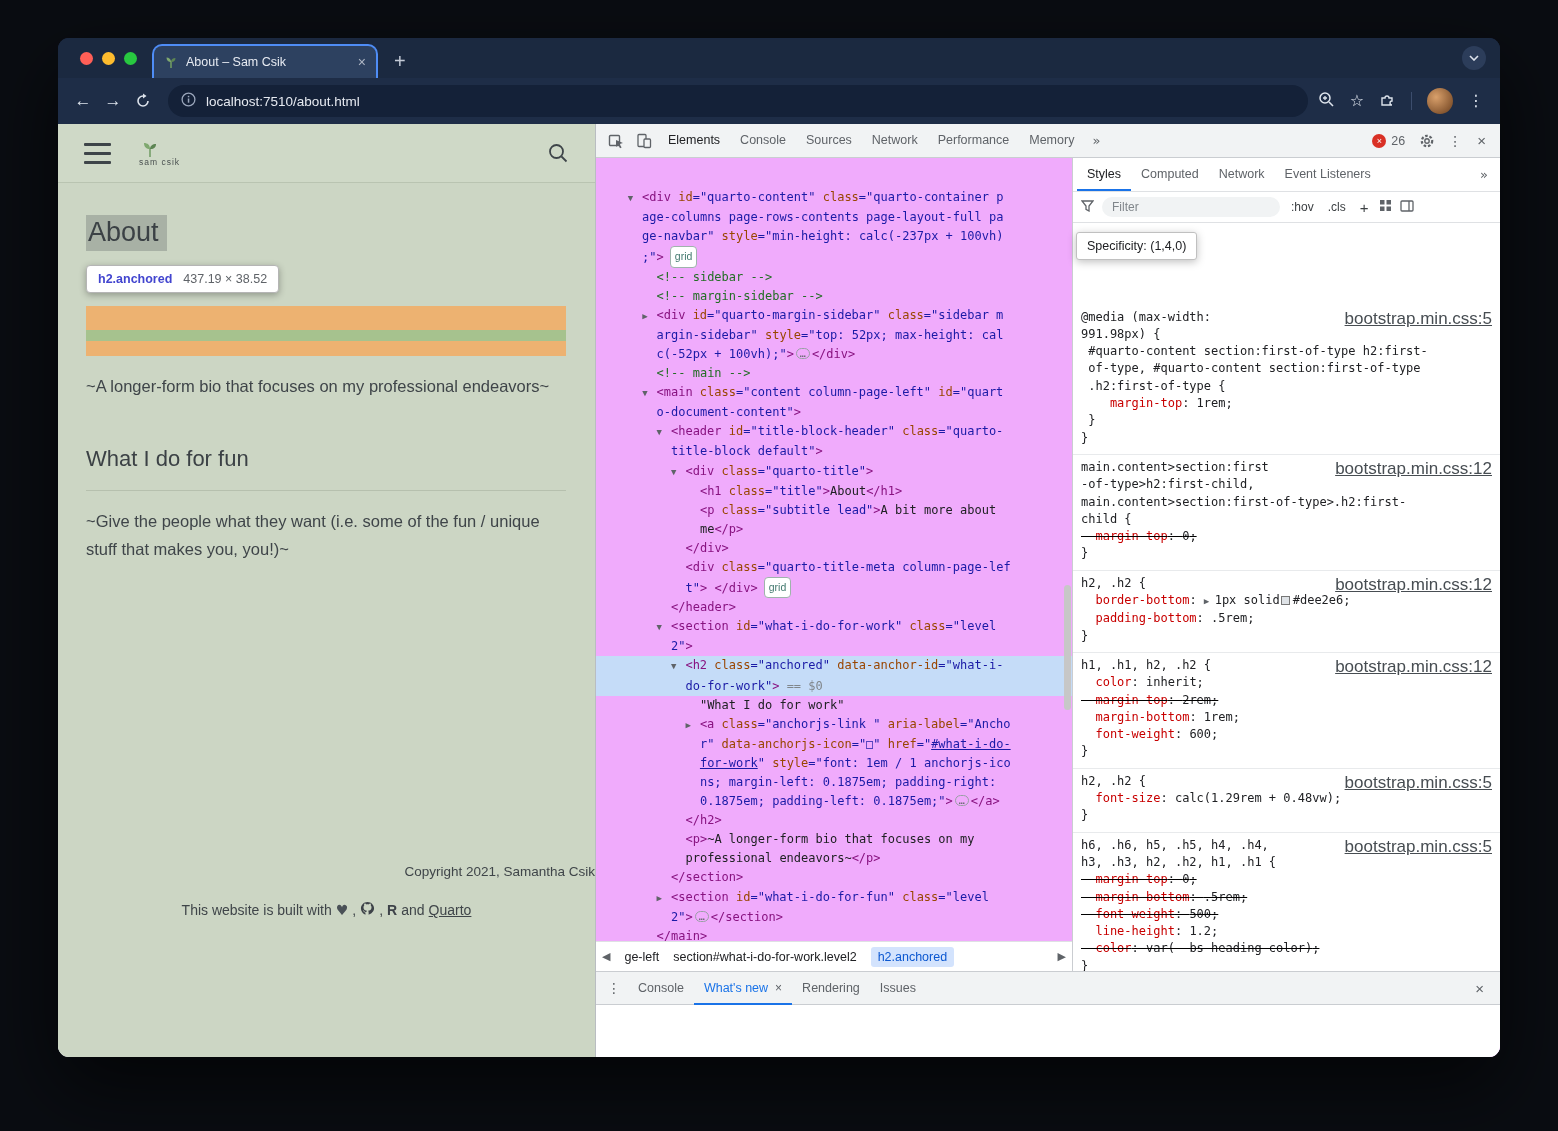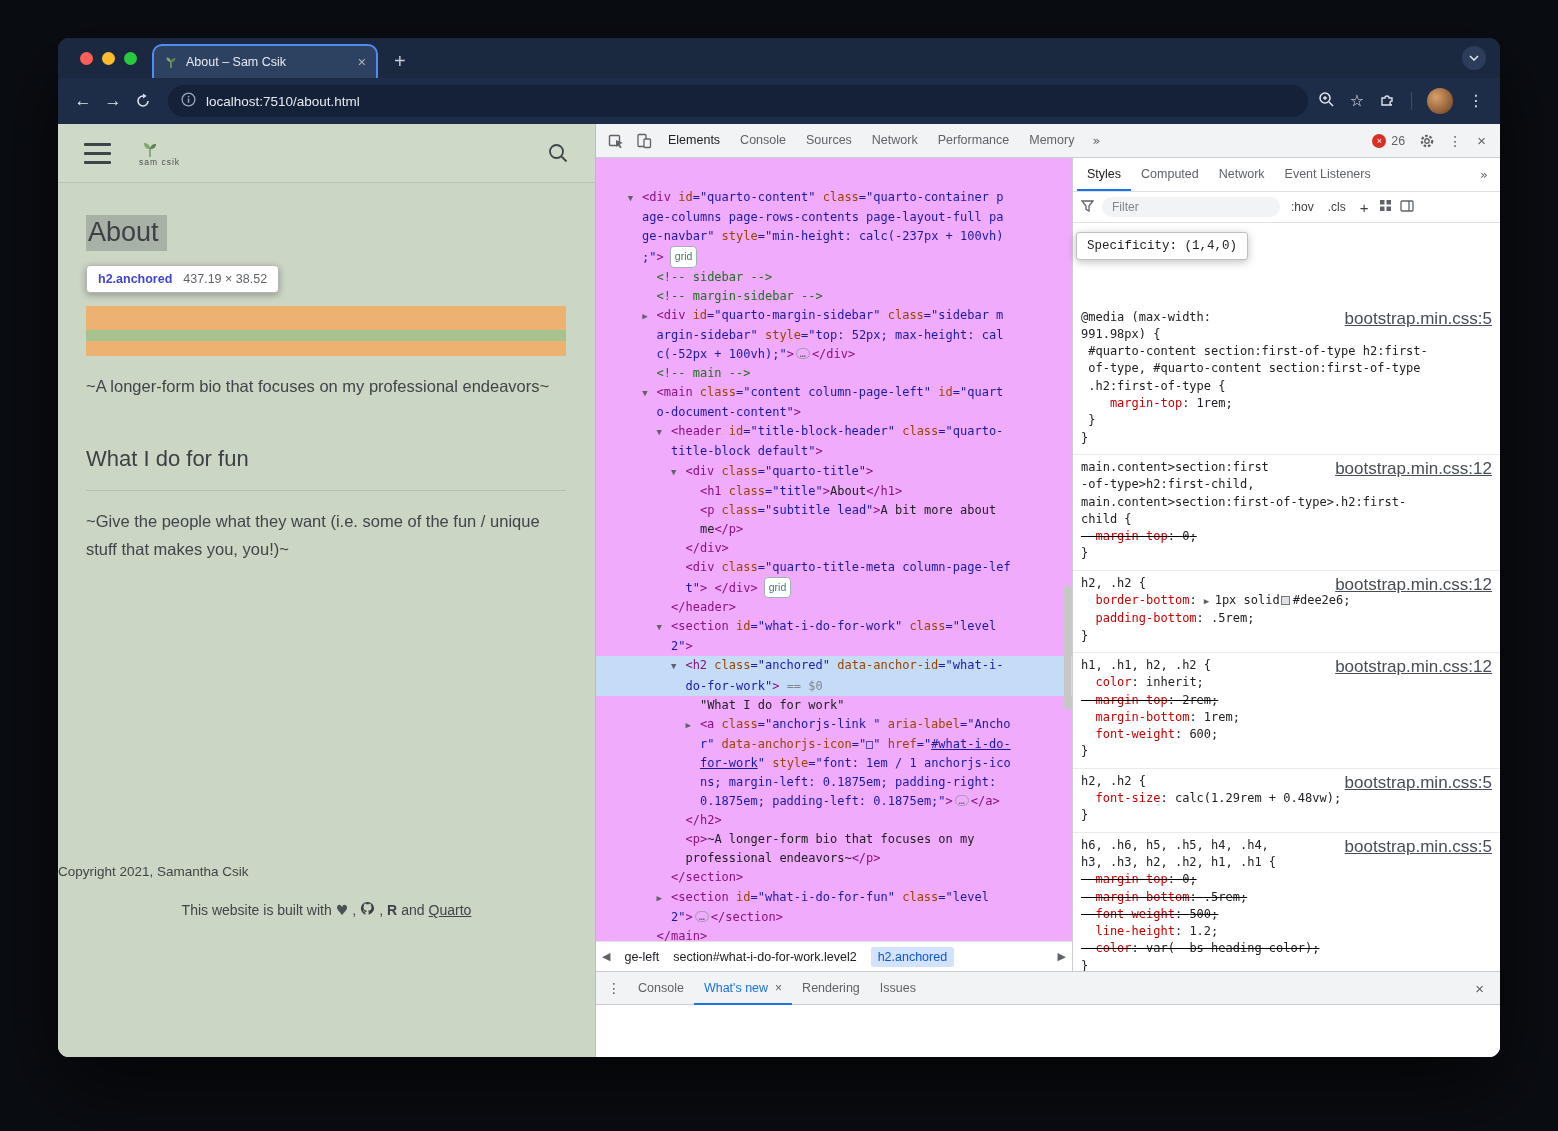--- a/index.html
+++ b/index.html
@@ -50,21 +50,21 @@
   .tip-size{color:#5f6368;font-size:12.5px;}
   .overlay{margin-top:13px;width:480px;}
   .ov-m{background:#edb271;height:24px;}
   .ov-c{background:#83a9cf;height:30px;display:flex;align-items:center;}
   .ov-c .h2x{font-size:22px;font-weight:500;color:#33465c;margin:0;}
   .ov-p{background:#a6c28e;height:11px;}
   .ov-m2{background:#edb271;height:15px;}
   .para{font-size:16.5px;line-height:28px;margin:16px 0 0;width:482px;}
   .h2fun{font-size:22px;font-weight:500;margin:46px 0 0;color:#3b4145;}
   .rule-hr{border:none;border-top:1px solid #b6c0ae;margin:18px 0 0;width:480px;}
-  .site-footer{position:absolute;left:0;right:0;top:740px;text-align:left;color:#3f4549;}
+  .site-footer{position:absolute;left:0;right:0;top:740px;text-align:right;color:#3f4549;}
   .copy{font-size:13.5px;}
   .built{margin-top:22px;font-size:14px;display:flex;justify-content:center;align-items:center;gap:4px;}
   .heart{font-family:"DejaVu Sans",sans-serif;color:#4a5157;font-size:14px;}
   .rlogo{font-weight:700;color:#3d4248;}
   .quarto-link{color:#3f4549;text-decoration:underline;}
 
   
   .devtools{flex:1;display:flex;flex-direction:column;min-width:0;border-left:1px solid #b9bdc1;background:#f0abfc;}
   .dt-topbar{height:34px;flex:none;background:#f1f3f4;border-bottom:1px solid #cacdd1;display:flex;align-items:center;
              padding:0 6px;font-size:12.5px;color:#5f6368;}
@@ -104,21 +104,21 @@
   .st-tab.selected{color:#202124;box-shadow:inset 0 -2px 0 #1a73e8;}
   .st-more{margin-left:auto;}
   .st-filter{height:31px;flex:none;border-bottom:1px solid #dfe1e4;display:flex;align-items:center;gap:8px;padding:0 8px;}
   .filter-box{width:178px;height:20px;border-radius:10px;background:#f1f3f4;color:#80868b;font-size:12px;display:flex;align-items:center;padding:0 10px;}
   .tgl{color:#3c4043;font-size:12px;padding:0 3px;}
   .plus{font-size:15px;color:#3c4043;padding:0 3px;}
   .st-body{flex:1;overflow:hidden;font-family:"DejaVu Sans Mono",monospace;font-size:12px;line-height:17.3px;
            padding-top:47px;position:relative;white-space:pre;}
   .spec-tip{position:absolute;left:3px;top:74px;background:#fff;border:1px solid #c0c0c0;border-radius:3px;
             box-shadow:0 2px 8px rgba(0,0,0,.25);padding:6px 10px;font-size:12.5px;color:#202124;z-index:6;
-            font-family:Liberation Mono, monospace;}
+            font-family:Liberation Sans, sans-serif;}
   .rule{border-bottom:1px solid #e8eaec;padding:4px 8px 7px;position:relative;}
   .css-link{position:absolute;right:8px;top:5px;font-family:"Liberation Sans",sans-serif;font-size:17px;color:#474d52;text-decoration:underline;}
   .ss{color:#202124}.pn{color:#c80000}.pv{color:#202124}.pd{color:#202124}
   .strike{text-decoration:line-through;}
   .tri{color:#5f6368;font-size:9px;}
   .sw{display:inline-block;width:9px;height:9px;border:1px solid #767676;margin:0 3px 0 1px;vertical-align:-1px;}
 
   .dt-drawer{flex:none;height:86px;display:flex;flex-direction:column;border-top:1px solid #cacdd1;background:#fff;}
   .drawer-bar{height:33px;flex:none;background:#f1f3f4;border-bottom:1px solid #cacdd1;display:flex;align-items:center;font-size:12.5px;color:#5f6368;padding:0 4px;}
   .dr-tab{padding:0 10px;line-height:32px;height:33px;display:flex;align-items:center;gap:7px;}

